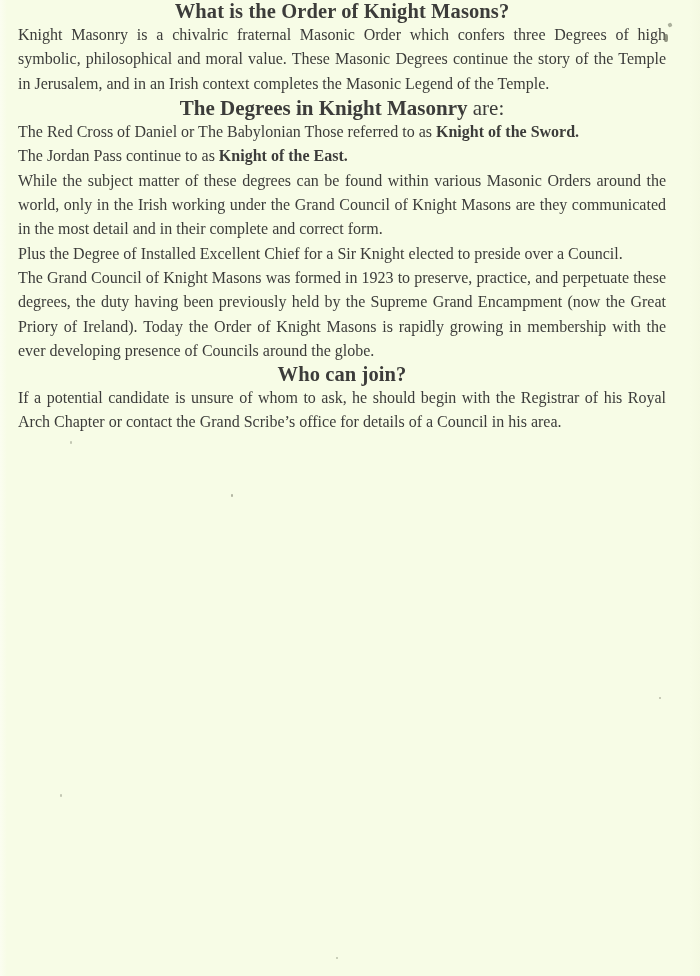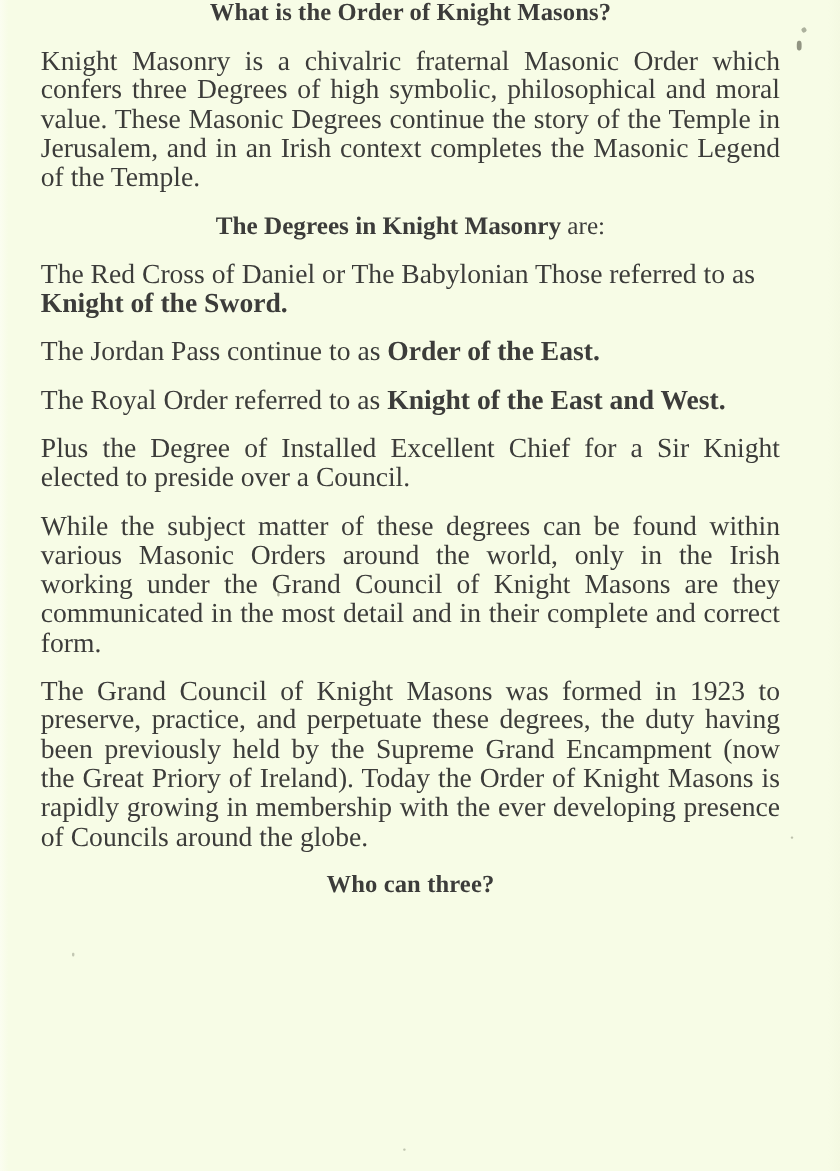--- a/index.html
+++ b/index.html
@@ -56,25 +56,25 @@
 
   h1.heading {
     font-size: 20.5px;
     font-weight: bold;
     text-align: center;
     margin: 0;
     letter-spacing: 0.1px;
   }
 
   p.para {
-    font-size: 23px;
+    font-size: 16px;
     line-height: 24.3px;
     text-align: justify;
     text-justify: inter-word;
-    margin: 16px;
+    margin: 0;
     hyphens: none;
   }
 
   p.para.ragged {
     text-align: left;
   }
 
   .b { font-weight: bold; text-align: center; }
 
   
@@ -117,34 +117,34 @@
   <div class="content">
 
     <h1 class="heading sp-h1">What is the Order of Knight Masons?</h1>
 
     <p class="para sp-para">Knight Masonry is a chivalric fraternal Masonic Order which confers three Degrees of high symbolic, philosophical and moral value.   These Masonic Degrees continue the story of the Temple in Jerusalem, and in an Irish context completes the Masonic Legend of the Temple.</p>
 
     <p class="subhead sp-big"><span class="b">The Degrees in Knight Masonry</span><span> are:</span></p>
 
     <p class="para ragged sp-para"><span>The Red Cross of Daniel or The Babylonian Those referred to as </span><span class="b">Knight of the Sword.</span></p>
 
-    <p class="para ragged sp-tight"><span>The Jordan Pass continue to as </span><span class="b">Order of the East.</span></p>
+    <p class="para ragged sp-tight"><span>The Jordan Pass continue to as </span><span class="b">Knight of the East.</span></p>
 
-    <p class="para ragged sp-tight"><span>The Royal Order referred to as </span><span class="b">Knight of the East and West.</span></p>
+
+    <p class="para sp-para">While the subject matter of these degrees can be found within various Masonic Orders around the world, only in the Irish working under the Grand Council of Knight Masons are they communicated in the most detail and in their complete and correct form.</p>
 
     <p class="para sp-para">Plus the Degree of Installed Excellent Chief for a Sir Knight elected to preside over a Council.</p>
-
-    <p class="para sp-para">While the subject matter of these degrees can be found within various Masonic Orders around the world, only in the Irish working under the Grand Council of Knight Masons are they communicated in the most detail and in their complete and correct form.</p>
 
 
     <p class="para sp-para">The Grand Council of Knight Masons was formed in 1923 to preserve, practice, and perpetuate these degrees, the duty having been previously held by the Supreme Grand Encampment (now the Great Priory of Ireland). Today the Order of Knight Masons is rapidly growing in membership with the ever developing presence of Councils around the globe.</p>
 
-    <h1 class="heading sp-big">Who can three?</h1>
+    <h1 class="heading sp-big">Who can join?</h1>
 
 
+    <p class="para sp-para">If a potential candidate is unsure of whom to ask, he should begin with the Registrar of his Royal Arch Chapter or contact the Grand Scribe’s office for details of a Council in his area.</p>
 
   </div>
 
   <span class="speck s1"></span>
   <span class="speck s2"></span>
   <span class="speck s3"></span>
   <span class="speck s4"></span>
   <span class="speck s5"></span>
   <span class="speck s6"></span>
   <span class="speck s7"></span>

